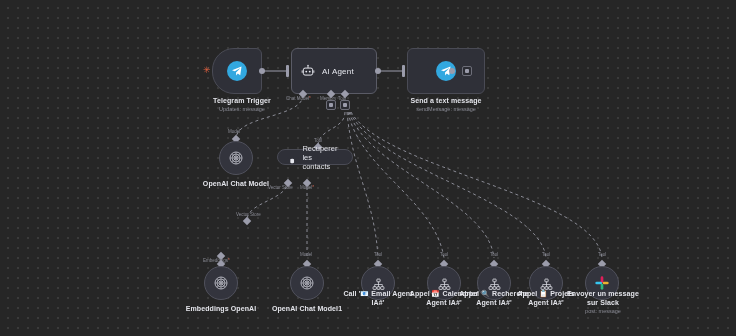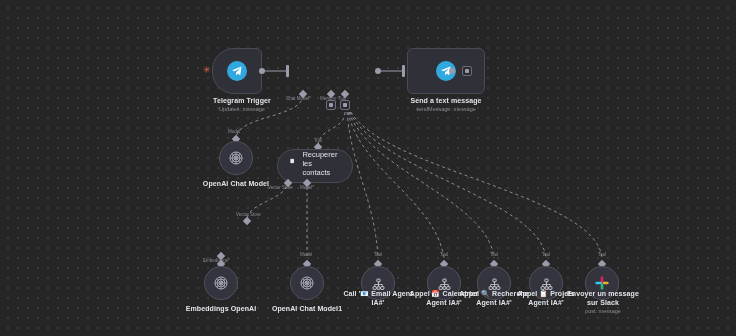--- a/index.html
+++ b/index.html
@@ -40,22 +40,22 @@
     background:#2f3038;border:1px solid #5a5b66;
     display:flex;align-items:center;justify-content:flex-start;
     padding-left:9px;gap:7px;
     box-sizing:border-box;
   }
   .agent-title{font-size:8px;color:#e6e7ee;letter-spacing:.2px;}
 
   
   .pill-node{
     border-radius:20px;background:#2f3038;border:1px solid #4a4b55;
-    display:flex;align-items:flex-start;gap:7px;
-    padding:0 12px 0 11px;height:34px;
+    display:flex;align-items:center;gap:7px;
+    padding:0 12px 0 11px;height:16px;
     box-sizing:border-box;
   }
   .pill-label{font-size:7.5px;line-height:9px;color:#e2e3ea;}
 
   
   .circ-node{
     width:34px;height:34px;border-radius:50%;
     background:#33343d;border:1px solid #50515c;
     display:flex;align-items:center;justify-content:center;
     box-sizing:border-box;
@@ -161,20 +161,33 @@
       <svg viewBox="0 0 24 24">
           <path fill="#fff" d="M21 3L2 10.5l5.5 2L19 6l-9 9 .5 6 3-4 5 3.5z"></path>
         </svg>
     </span>
   </div>
   <div class="dot" style="left:259px;top:68px;"></div>
   <div class="caption" style="left:192px;top:97px;width:100px;">Telegram Trigger</div>
   <div class="subcaption" style="left:192px;top:106px;width:100px;">Updates: message</div>
 
   <div class="in-bar" style="left:286px;top:65px;"></div>
+  <div class="node agent-node" style="left:291px;top:48px;">
+    <span class="robot">
+      <svg viewBox="0 0 24 24">
+        <rect x="4" y="7" width="16" height="12" rx="3" fill="none" stroke="#e6e7ee" stroke-width="1.7"></rect>
+        <circle cx="9" cy="13" r="1.6" fill="#e6e7ee"></circle>
+        <circle cx="15" cy="13" r="1.6" fill="#e6e7ee"></circle>
+        <path d="M12 3v4" stroke="#e6e7ee" stroke-width="1.6"></path>
+        <circle cx="12" cy="2.6" r="1.3" fill="#e6e7ee"></circle>
+        <path d="M2 11v4M22 11v4" stroke="#e6e7ee" stroke-width="1.6"></path>
+      </svg>
+    </span>
+    <span class="agent-title">AI Agent</span>
+  </div>
   <div class="dot" style="left:375px;top:68px;"></div>
 
   <div class="diamond" style="left:300px;top:91px;"></div>
   <div class="port-label" style="left:286px;top:96px;">
     <span>Chat Model</span><span class="req">*</span>
   </div>
 
   <div class="diamond" style="left:328px;top:91px;"></div>
   <div class="port-label" style="left:320px;top:96px;">Memory</div>
   <div class="plus-btn" style="left:326px;top:100px;">

